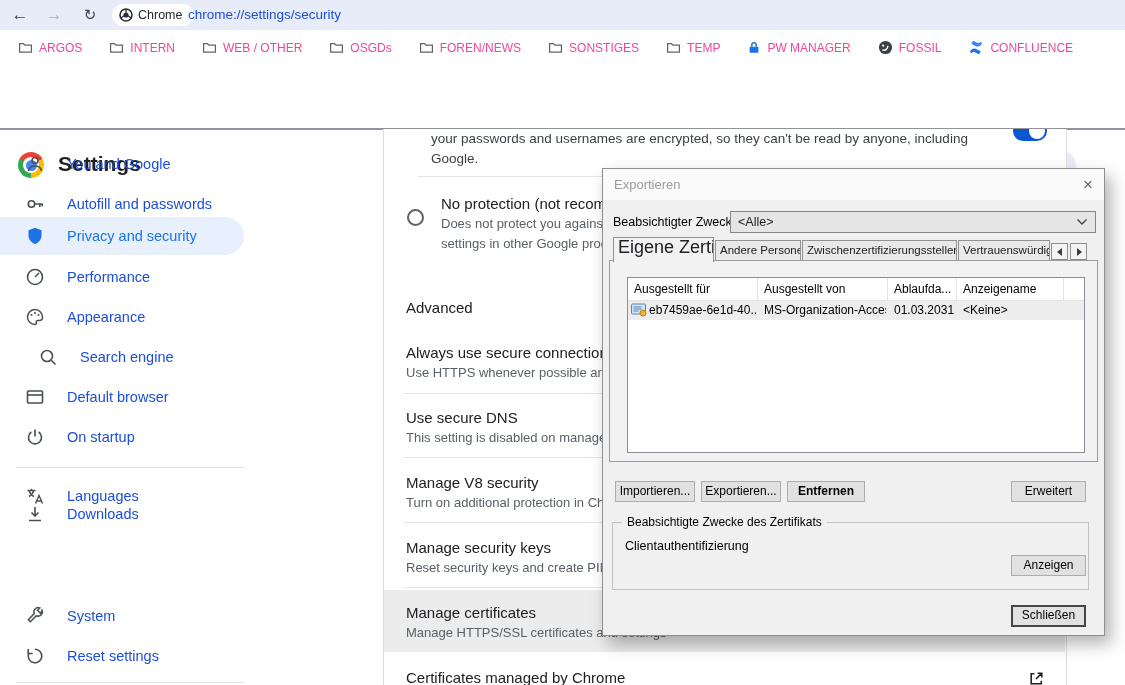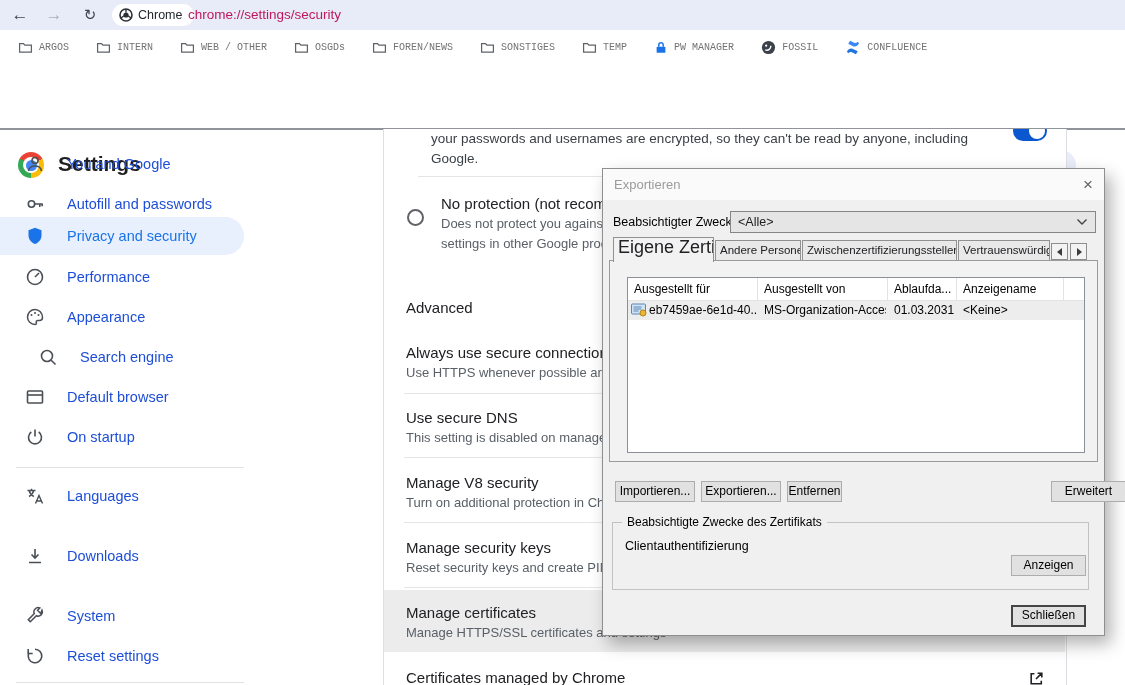--- a/index.html
+++ b/index.html
@@ -5,25 +5,25 @@
   html,body{margin:0;padding:0;background:#fff;}
   #stage{position:relative;width:1125px;height:685px;overflow:hidden;
          font-family:"Liberation Sans","DejaVu Sans",sans-serif;color:#202124;background:#fff;}
   .abs{position:absolute;}
   
   .toolbar{left:0;top:0;width:1125px;height:30px;background:#e8ebf8;}
   .navbtn{top:3px;width:24px;height:24px;line-height:24px;text-align:center;font-size:17px;color:#41464e;cursor:pointer;}
   .navbtn.disabled{color:#a9adb6;}
   .chip{left:112px;top:4px;height:22px;border-radius:11px;background:#fff;display:flex;align-items:center;gap:5px;padding:0 12px 0 7px;}
   .chip span{font-size:12.5px;color:#24282d;}
-  .urltext{left:188px;top:7px;font-size:13.5px;color:#be185d;}
+  .urltext{left:188px;top:7px;font-size:13.5px;color:#1d4ed8;}
   
   .bookmarks{left:0;top:30px;width:1125px;height:35px;background:#fff;display:flex;align-items:center;padding-left:18px;gap:27px;box-sizing:border-box;}
   .bm{display:flex;align-items:center;gap:6px;cursor:pointer;flex:0 0 auto;}
-  .bm span{font-size:10px;color:#737373;white-space:nowrap;font-family:Liberation Mono, monospace;}
+  .bm span{font-size:12px;color:#ec4899;white-space:nowrap;}
   
   .hdr{left:0;top:65px;width:1125px;height:63px;background:#fff;}
   .hdr-title{left:58px;top:87px;font-size:21px;font-weight:600;color:#1f1f1f;}
   .searchpill{left:388px;top:85px;width:688px;height:31px;border-radius:16px;background:#e9edf9;display:flex;align-items:center;padding-left:14px;gap:10px;box-sizing:border-box;}
   .searchpill input{border:none;outline:none;background:transparent;font-size:13.5px;color:#3c4043;width:500px;font-family:inherit;}
   .searchpill input::placeholder{color:#50555e;opacity:1;}
   .hdr-divider{left:0;top:128px;width:1125px;height:2px;background:#90939a;}
   
   .side-item{left:0;width:244px;height:38px;display:flex;align-items:center;gap:22px;padding-left:25px;box-sizing:border-box;cursor:pointer;border-radius:0 19px 19px 0;}
   .side-item span{font-size:14.5px;font-weight:500;color:#1d4ed8;white-space:nowrap;}
@@ -232,21 +232,21 @@
       <span>On startup</span>
     </div>
     <div class="abs side-div" style="top:336px;"></div>
     <div class="abs side-item" style="top:346px;">
       <svg width="20" height="20" viewBox="0 0 20 20">
           <path d="M2.5 4.5h8M6.5 2.8v1.7M4 10.5c2-1 4-3.2 4.7-6M8.8 10.5c-2-1-4-3.2-4.7-6" fill="none" stroke="#4a4f56" stroke-width="1.4"></path>
           <path d="M10.5 17.5l3.5-8 3.5 8M11.8 15h4.4" fill="none" stroke="#4a4f56" stroke-width="1.4"></path>
         </svg>
       <span>Languages</span>
     </div>
-    <div class="abs side-item" style="top:406px;">
+    <div class="abs side-item" style="top:364px;">
       <svg width="20" height="20" viewBox="0 0 20 20">
           <path d="M10 3v9M6.5 8.5L10 12l3.5-3.5M4 16.5h12" fill="none" stroke="#4a4f56" stroke-width="1.6"></path>
         </svg>
       <span>Downloads</span>
     </div>
     <div class="abs side-item" style="top:466px;">
       <svg width="20" height="20" viewBox="0 0 20 20">
           <path d="M17 4.2a4.2 4.2 0 0 1-5.6 5.5l-6.1 6-2-2 6-6.1A4.2 4.2 0 0 1 14.8 2l-2.3 2.3 3.2 3.2z" fill="none" stroke="#4a4f56" stroke-width="1.5"></path>
         </svg>
       <span>System</span>
@@ -348,22 +348,22 @@
         </span>
         <span class="td" style="left:21px;width:108px;">eb7459ae-6e1d-40...</span>
         <span class="td" style="left:136px;width:122px;">MS-Organization-Access</span>
         <span class="td" style="left:266px;width:62px;">01.03.2031</span>
         <span class="td" style="left:335px;width:100px;">&lt;Keine&gt;</span>
       </div>
     </div>
 
     <div class="wbtn" style="left:12px;top:312px;width:80px;">Importieren...</div>
     <div class="wbtn" style="left:98px;top:312px;width:80px;">Exportieren...</div>
-    <div class="wbtn" style="left:184px;top:312px;width:55px;">Entfernen</div>
-    <div class="wbtn" style="left:408px;top:312px;width:75px;margin-left:40px;">Erweitert</div>
+    <div class="wbtn" style="left:184px;top:312px;width:78px;font-weight:bold;">Entfernen</div>
+    <div class="wbtn" style="left:408px;top:312px;width:75px;">Erweitert</div>
 
     <div class="abs groupbox"></div>
     <div class="abs grouplabel">Beabsichtigte Zwecke des Zertifikats</div>
     <div class="abs" style="left:22px;top:370px;font-size:12.5px;color:#000;">Clientauthentifizierung</div>
     <div class="wbtn" style="left:408px;top:386px;width:75px;">Anzeigen</div>
 
     <div class="wbtn default" style="left:408px;top:436px;width:75px;height:22px;">Schließen</div>
   </div>
 
 </div>

